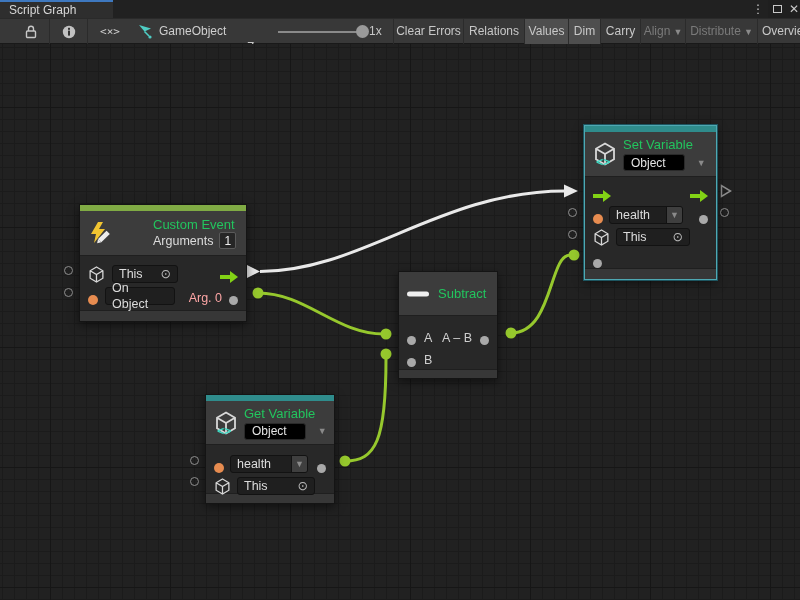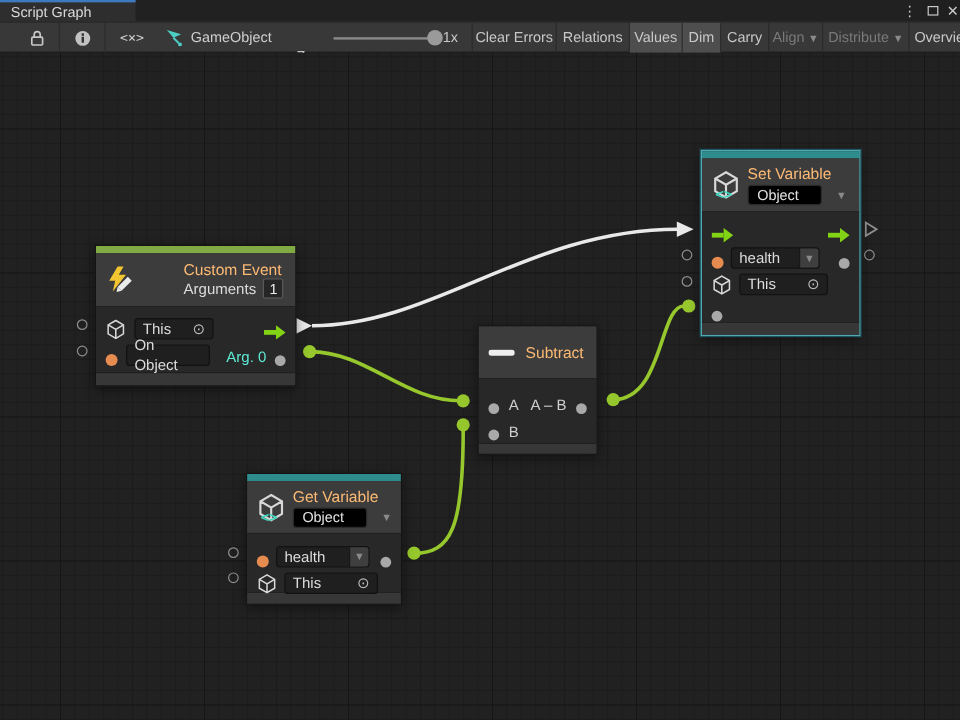--- a/index.html
+++ b/index.html
@@ -55,21 +55,21 @@
 
   
   .node { position:absolute; border:1px solid #141414; box-shadow:0 3px 9px rgba(0,0,0,.5);
     background:#282828; }
   .node.selected { border:1px solid #4fa8b2; box-shadow:0 0 0 1px #1d5560, 0 3px 9px rgba(0,0,0,.5); }
   .nbar { height:6px; }
   .nbar.green { background:#80ab44; }
   .nbar.teal { background:#2f8c8c; }
   .nheader { background:#3c3c3c; display:flex; align-items:center; padding:0 10px 0 8px;
     border-bottom:1px solid #1f1f1f; }
-  .ntitle { color:#fdba74; font-size:13px; }
+  .ntitle { color:#22c55e; font-size:13px; }
   .nsub { color:#dcdcdc; font-size:12.5px; }
   .nbody { background:#282828; }
   .nrow { display:flex; align-items:flex-end; height:22px; padding:0 8px; }
   .nfooter { background:#373737; border-top:1px solid #1f1f1f; }
   .field { background:#1f1f1f; border:1px solid #121212; border-radius:3px; color:#dcdcdc;
     font-size:12.5px; height:18px; line-height:16px; padding:0 6px; display:flex; align-items:center; }
   .dim-icn { color:#b9b9b9; }
   .graydot { width:9px; height:9px; border-radius:50%; background:#a9a9a9; }
   .orangedot { width:10px; height:10px; border-radius:50%; background:#e78c50; }
   .portlabel { color:#cfcfcf; font-size:12.5px; }
@@ -216,21 +216,21 @@
             <rect x="0" y="4" width="10" height="4" fill="#82d215"></rect>
             <polygon points="10,0 10,12 18,6" fill="#82d215"></polygon>
           </svg>
         </div>
         <div class="nrow">
           <span class="orangedot" style="margin-right:7px;"></span>
           <div class="field" style="width:70px;">
             <span>On Object</span>
           </div>
           <span class="spacer"></span>
-          <span class="portlabel" style="color:#5eead4; margin-right:7px;">Arg. 0</span>
+          <span class="portlabel" style="color:#fca5a5; margin-right:7px;">Arg. 0</span>
           <span class="graydot"></span>
         </div>
       </div>
       <div class="nfooter" style="height:11px;"></div>
     </div>
 
     <div class="node" style="left:398px; top:227px; width:100px;">
       <div class="nheader" style="height:44px;">
         <svg width="22" height="6" viewBox="0 0 22 6" style="margin-right:9px;">
           <rect x="0" y="0.5" width="22" height="5" rx="2.5" fill="#efefef"></rect>

